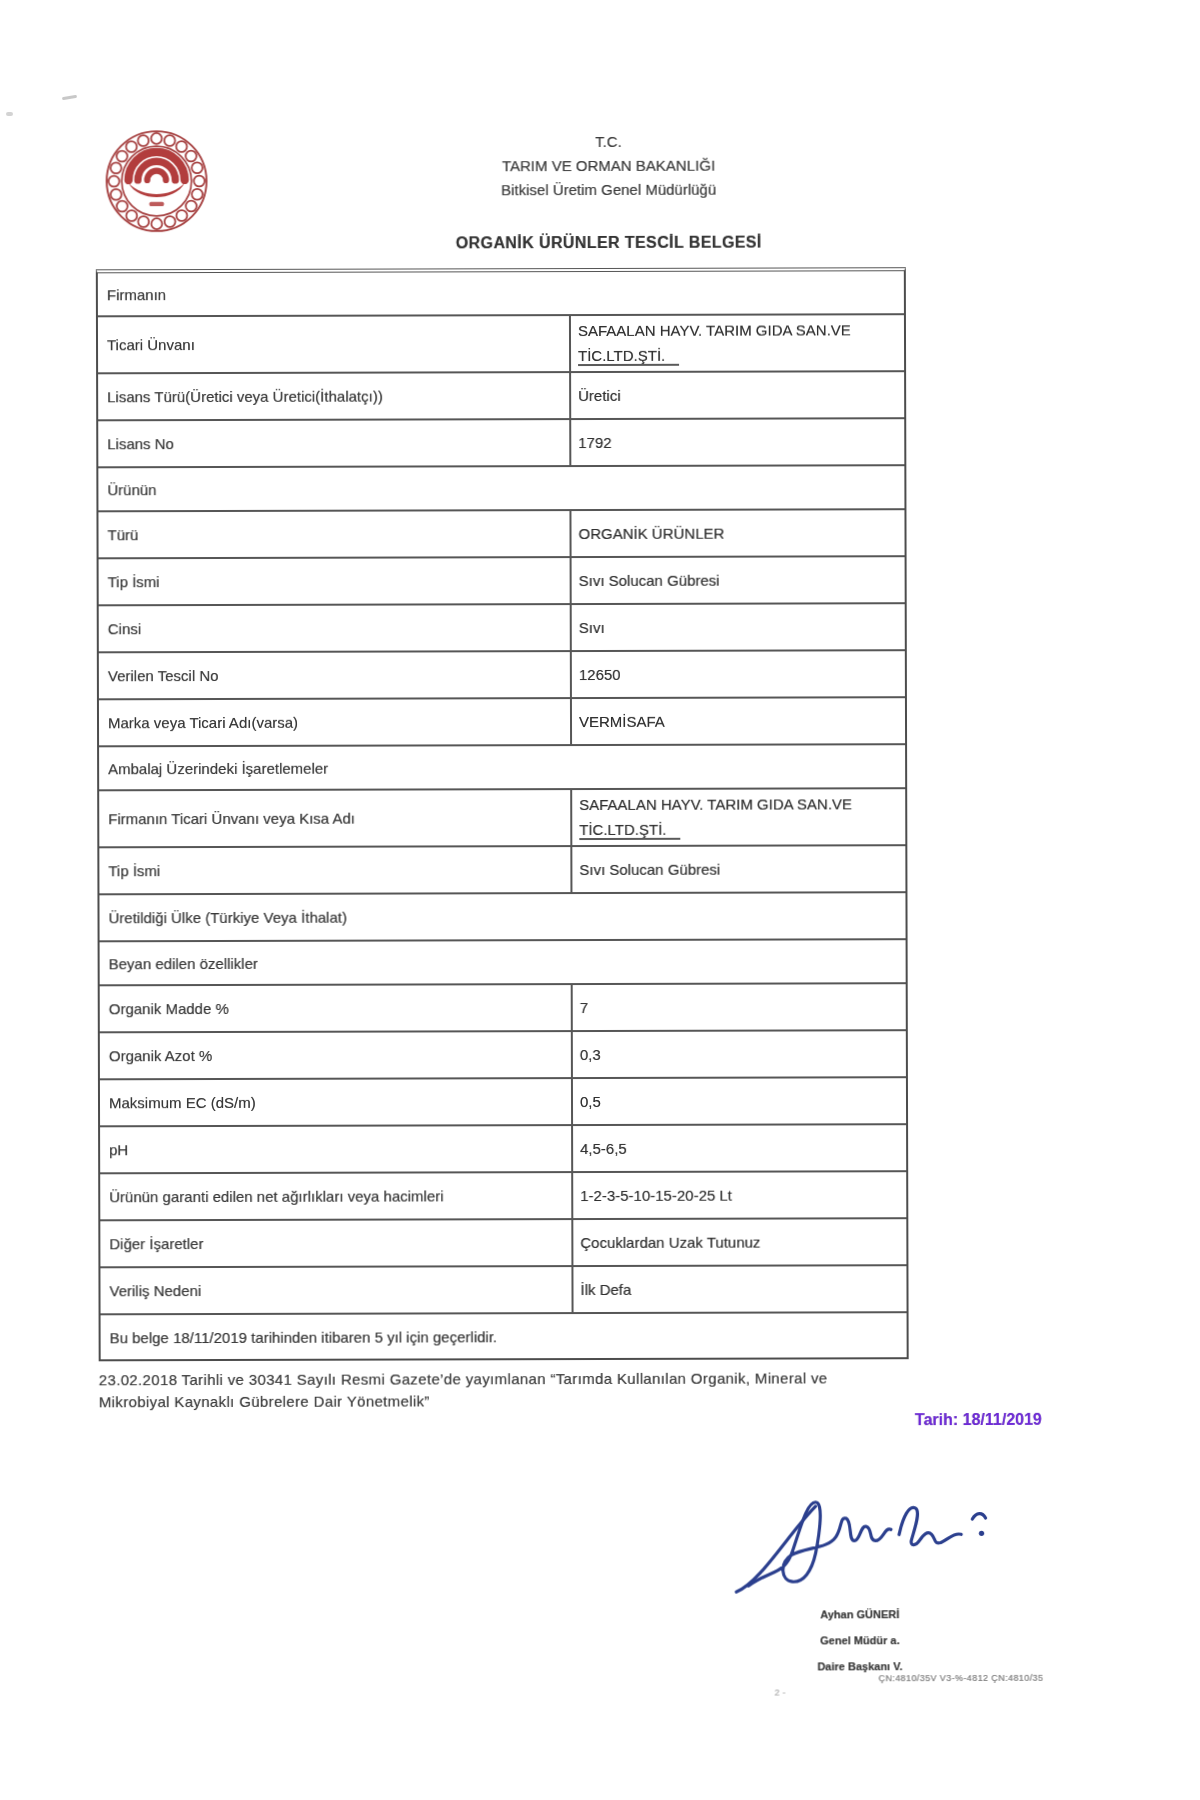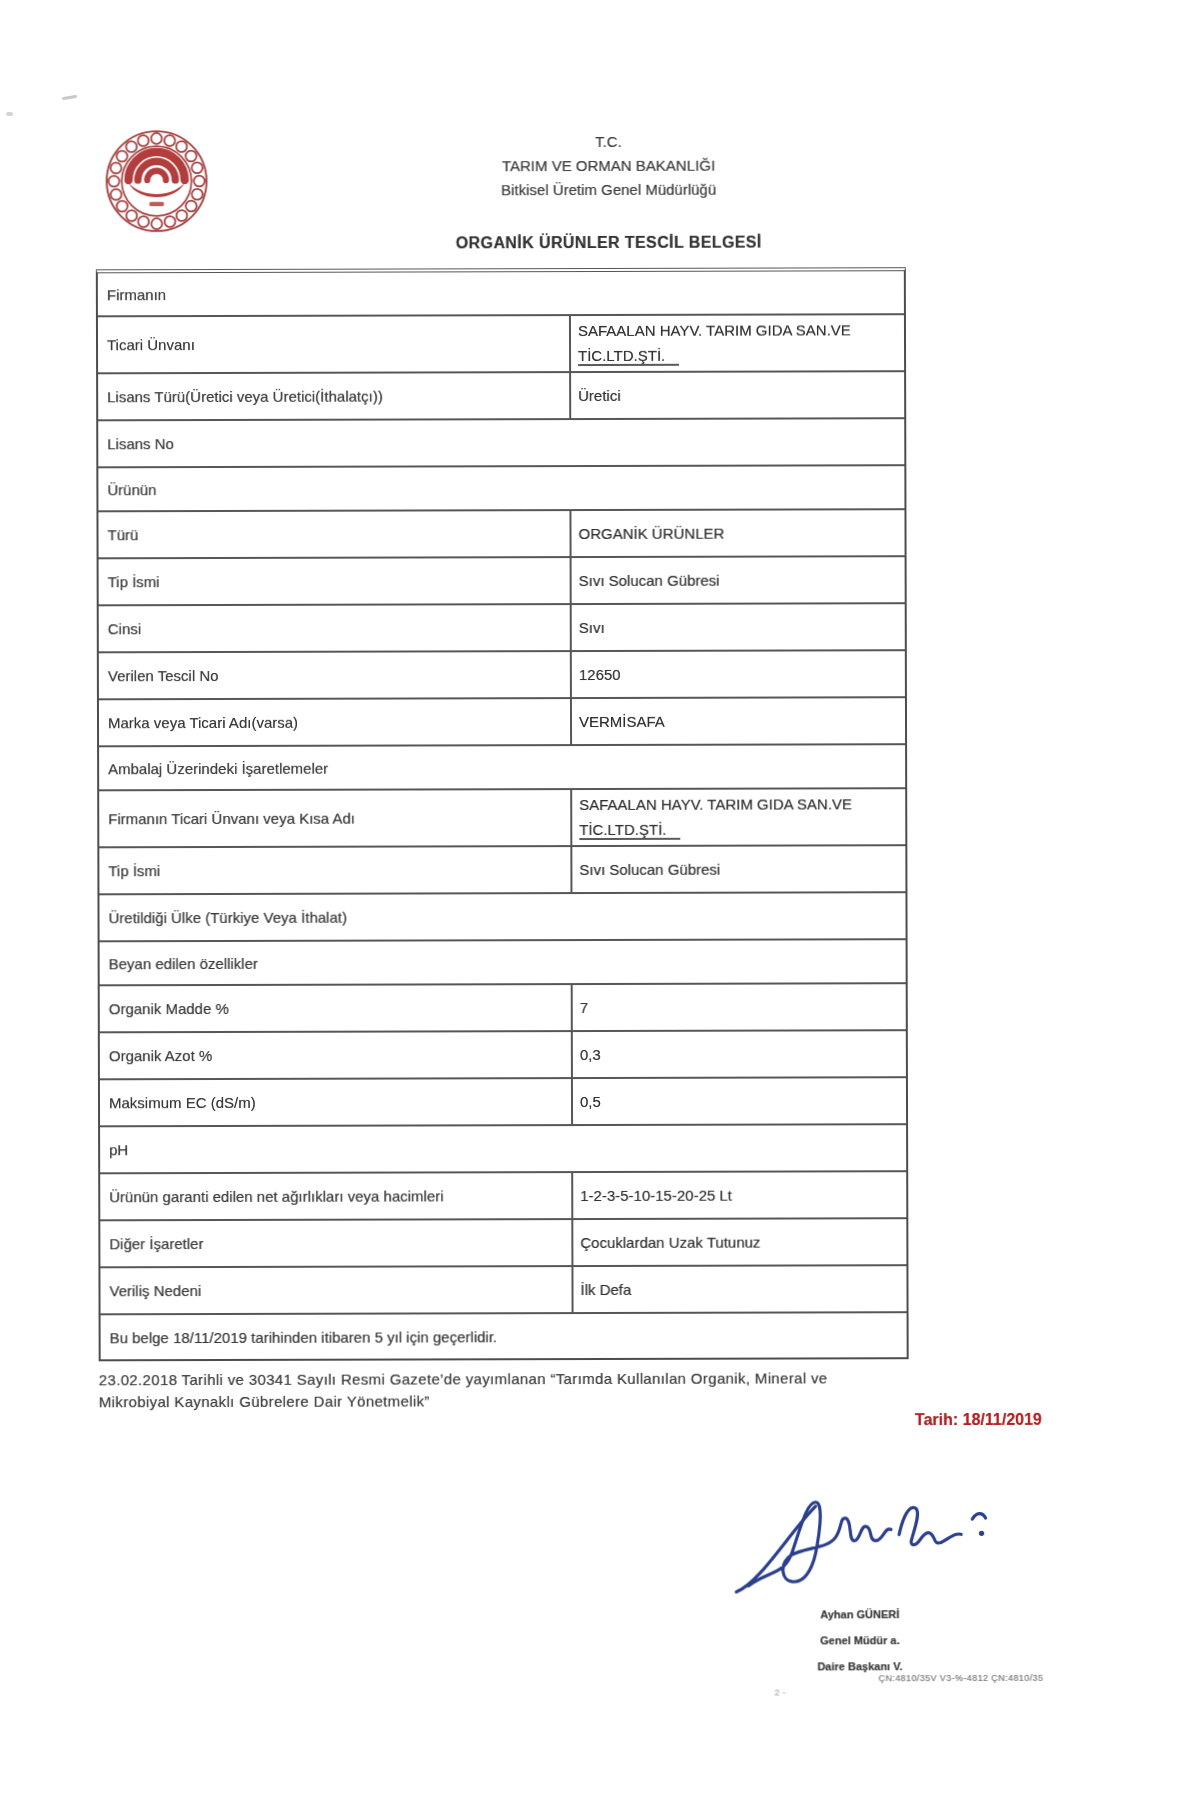--- a/index.html
+++ b/index.html
@@ -28,21 +28,21 @@
   .h-sec{min-height:42px;}
   .h-std{min-height:45px;}
   .h-tall{min-height:55px;}
   .h-note{min-height:44px;}
   .cell-label{width:471px;box-sizing:border-box;padding:4px 8px 4px 9px;display:flex;align-items:center;font-size:15px;color:#373737;}
   .cell-full{flex:1;box-sizing:border-box;padding:4px 8px 4px 9px;display:flex;align-items:center;font-size:15px;color:#373737;}
   .cell-value{flex:1;border-left:2px solid #565656;box-sizing:border-box;padding:4px 6px 4px 7px;display:flex;flex-direction:column;justify-content:center;font-size:15px;color:#2f2f2f;gap:8px;}
   .v2{display:block;border-bottom:2px solid #5a5a5a;align-self:flex-start;padding-right:14px;}
   
   .regulation{position:absolute;left:97px;top:1368px;width:788px;font-size:15px;line-height:22px;letter-spacing:.35px;color:#3a3a3a;}
-  .date-line{position:absolute;left:800px;top:1412px;width:240px;text-align:right;font-size:16px;font-weight:bold;color:#b91c1c;}
+  .date-line{position:absolute;left:800px;top:1412px;width:240px;text-align:right;font-size:16px;font-weight:bold;color:#6d28d9;}
   .sig-ink{position:absolute;left:728px;top:1488px;width:285px;height:115px;filter:blur(.3px);}
   .sig-block{position:absolute;left:740px;top:1602px;width:235px;text-align:center;font-size:11px;line-height:26px;color:#3a3a3a;font-weight:bold;}
   .fineprint{position:absolute;left:876px;top:1674px;width:300px;font-size:9px;letter-spacing:.4px;color:#8b8b8b;filter:blur(.5px);white-space:nowrap;}
   .fineprint2{position:absolute;left:772px;top:1688px;width:200px;font-size:9px;color:#9a9a9a;filter:blur(.6px);opacity:.7;letter-spacing:3px;}
 </style>
 </head>
 <body>
 
 <div class="page">
   <div class="artifact-dash"></div>
@@ -107,20 +107,23 @@
 
       <div class="row h-std">
         <div class="cell-label">Lisans Türü(Üretici veya Üretici(İthalatçı))</div>
         <div class="cell-value">
             <span>Üretici</span>
           </div>
       </div>
 
       <div class="row h-std">
         <div class="cell-label">Lisans No</div>
+        <div class="cell-value">
+            <span>1792</span>
+          </div>
       </div>
 
       <div class="row h-sec">
         <div class="cell-full">Ürünün</div>
       </div>
 
       <div class="row h-std">
         <div class="cell-label">Türü</div>
         <div class="cell-value">
             <span>ORGANİK ÜRÜNLER</span>
@@ -198,20 +201,23 @@
 
       <div class="row h-std">
         <div class="cell-label">Maksimum EC (dS/m)</div>
         <div class="cell-value">
             <span>0,5</span>
           </div>
       </div>
 
       <div class="row h-std">
         <div class="cell-label">pH</div>
+        <div class="cell-value">
+            <span>4,5-6,5</span>
+          </div>
       </div>
 
       <div class="row h-std">
         <div class="cell-label">Ürünün garanti edilen net ağırlıkları veya hacimleri</div>
         <div class="cell-value">
             <span>1-2-3-5-10-15-20-25 Lt</span>
           </div>
       </div>
 
       <div class="row h-std">

